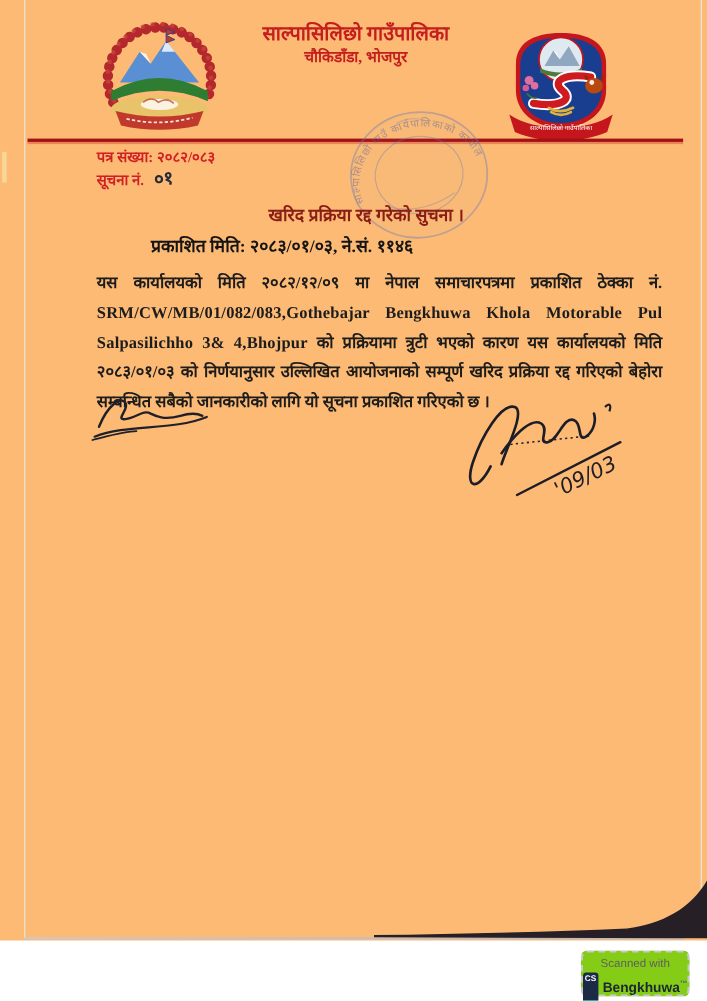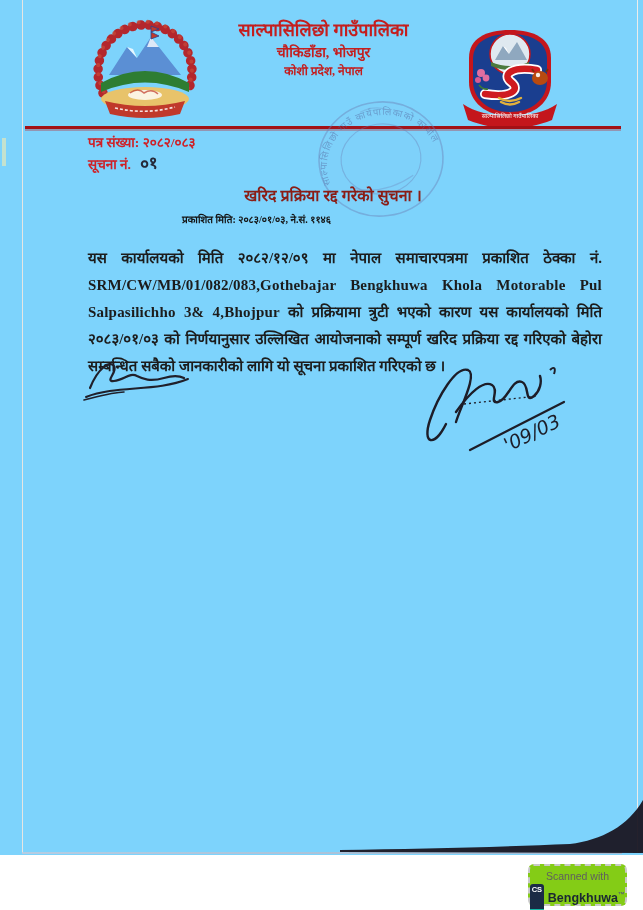--- a/index.html
+++ b/index.html
@@ -1,19 +1,19 @@
 <!DOCTYPE html>
 <html><head>
 <meta charset="utf-8">
 <style>
   * { margin:0; padding:0; box-sizing:border-box; }
   html,body { width:643px; height:910px; }
   body { font-family:"Liberation Serif", serif; background:#ffffff; position:relative; overflow:hidden; }
 
-  .scan-page { position:absolute; left:0; top:0; width:643px; height:855px; background:#7dd3fc; }
+  .scan-page { position:absolute; left:0; top:0; width:643px; height:855px; background:#fdba74; }
   .edge-left { position:absolute; left:22px; top:0; width:1px; height:853px; background:#e6e6e2; }
   .edge-right { position:absolute; left:637px; top:0; width:1px; height:853px; background:#ececea; }
   .edge-yellow { position:absolute; left:2px; top:138px; width:4px; height:28px; background:#f3ecb0; opacity:.6; }
   .page-bottom-line { position:absolute; left:22px; top:852px; width:600px; height:2px; background:linear-gradient(90deg,#c3cbdc,#aab3c6); opacity:.8; }
 
   .header-center { position:absolute; left:166px; top:18px; width:315px; text-align:center; color:#c41e1e; font-weight:bold; }
   .h-line1 { font-size:18px; line-height:24px; }
   .h-line2 { font-size:17px; line-height:25px; }
   .h-line3 { font-size:14px; line-height:21px; }
   .h-line4 { font-size:12px; line-height:17px; }
@@ -23,21 +23,21 @@
 
   .red-rule { position:absolute; left:25px; top:126px; width:596px; height:3px; background:#a31016; box-shadow:0 2px 0 rgba(193,33,38,.35); }
 
   .meta { position:absolute; left:88px; top:133px; color:#cf2026; font-weight:bold; font-size:13.5px; }
   .meta-row { line-height:20px; }
   .hand-num { display:inline-block; font-family:"DejaVu Sans", sans-serif; color:#252a3a; font-size:17px; font-weight:bold; transform:rotate(-6deg); margin-left:6px; }
 
   .stamp { position:absolute; left:296px; top:90px; width:170px; height:138px; opacity:.55; transform:rotate(-7deg); pointer-events:none; }
 
   .doc-title { position:absolute; left:0; top:184px; width:643px; text-align:center; color:#8a1d15; font-weight:bold; font-size:16px;padding-left:23px; }
-  .pub-line { position:absolute; left:0; top:212px; width:513px; text-align:center; color:#141414; font-weight:bold; font-size:10px; }
+  .pub-line { position:absolute; left:0; top:212px; width:513px; text-align:center; color:#141414; font-weight:bold; font-size:16px; }
 
   .body-text { position:absolute; left:88px; top:245px; width:514px; font-size:15px; line-height:27px; color:#1c1c1c; text-align:justify; font-weight:600; }
   .tender-ref { font-family:"Liberation Serif", serif; font-weight:bold; letter-spacing:.2px; }
 
   .sig-left { position:absolute; left:80px; top:352px; width:145px; height:52px; }
   .sig-right { position:absolute; left:412px; top:352px; width:205px; height:110px; }
 
   .corner-shadow { position:absolute; left:340px; top:796px; width:303px; height:59px; }
 
   .cs-badge { position:absolute; left:528px; top:864px; width:99px; height:42px; background:#84cc16; border:2px dashed #c9c9c9; border-radius:6px; text-align:center; font-family:"Liberation Sans", sans-serif; }
@@ -66,21 +66,20 @@
     <ellipse cx="60" cy="86" rx="44" ry="12" fill="#e8c36a"></ellipse>
     <ellipse cx="60" cy="82" rx="17" ry="5" fill="#ffffff" opacity=".8"></ellipse>
     <path d="M45,80 q8,-6 14,0 q8,-5 14,1" fill="none" stroke="#c0392b" stroke-width="1.5" opacity=".7"></path>
     <path d="M20,88 Q60,98 100,88 L95,101 Q60,109 25,101 Z" fill="#c0392b"></path>
     <path d="M30,95 Q60,102 90,94" fill="none" stroke="#ffffff" stroke-width="1.6" stroke-dasharray="3 2" opacity=".85"></path>
   </svg>
 
   <div class="header-center">
     <div class="h-line1">साल्पासिलिछो गाउँपालिका</div>
     <div class="h-line3">चौकिडाँडा, भोजपुर</div>
-    <div class="h-line4">कोशी प्रदेश, नेपाल</div>
   </div>
 
   <svg class="logo-right" viewBox="0 0 110 102">
     <path d="M55 2 C80 2 96 11 96 30 L96 54 C96 74 79 88 55 88 C31 88 14 74 14 54 L14 30 C14 11 30 2 55 2 Z" fill="#c4161c"></path>
     <path d="M55 6 C77 6 92 14 92 31 L92 53 C92 71 77 84 55 84 C33 84 18 71 18 53 L18 31 C18 14 33 6 55 6 Z" fill="#1a3e8f"></path>
     <circle cx="55" cy="26" r="20" fill="#dfe9f0" stroke="#c4161c" stroke-width="1.5"></circle>
     <polygon points="40,32 48,18 54,26 62,14 72,32" fill="#8fa8bf"></polygon>
     <polygon points="48,18 54,26 51,20" fill="#ffffff"></polygon>
     <path d="M36,34 Q55,42 74,34 L74,38 Q55,46 36,38 Z" fill="#4c7a3d"></path>
     <path d="M82 42 C58 38 46 46 56 54 C66 62 56 70 30 66" fill="none" stroke="#ffffff" stroke-width="10" stroke-linecap="round"></path>

